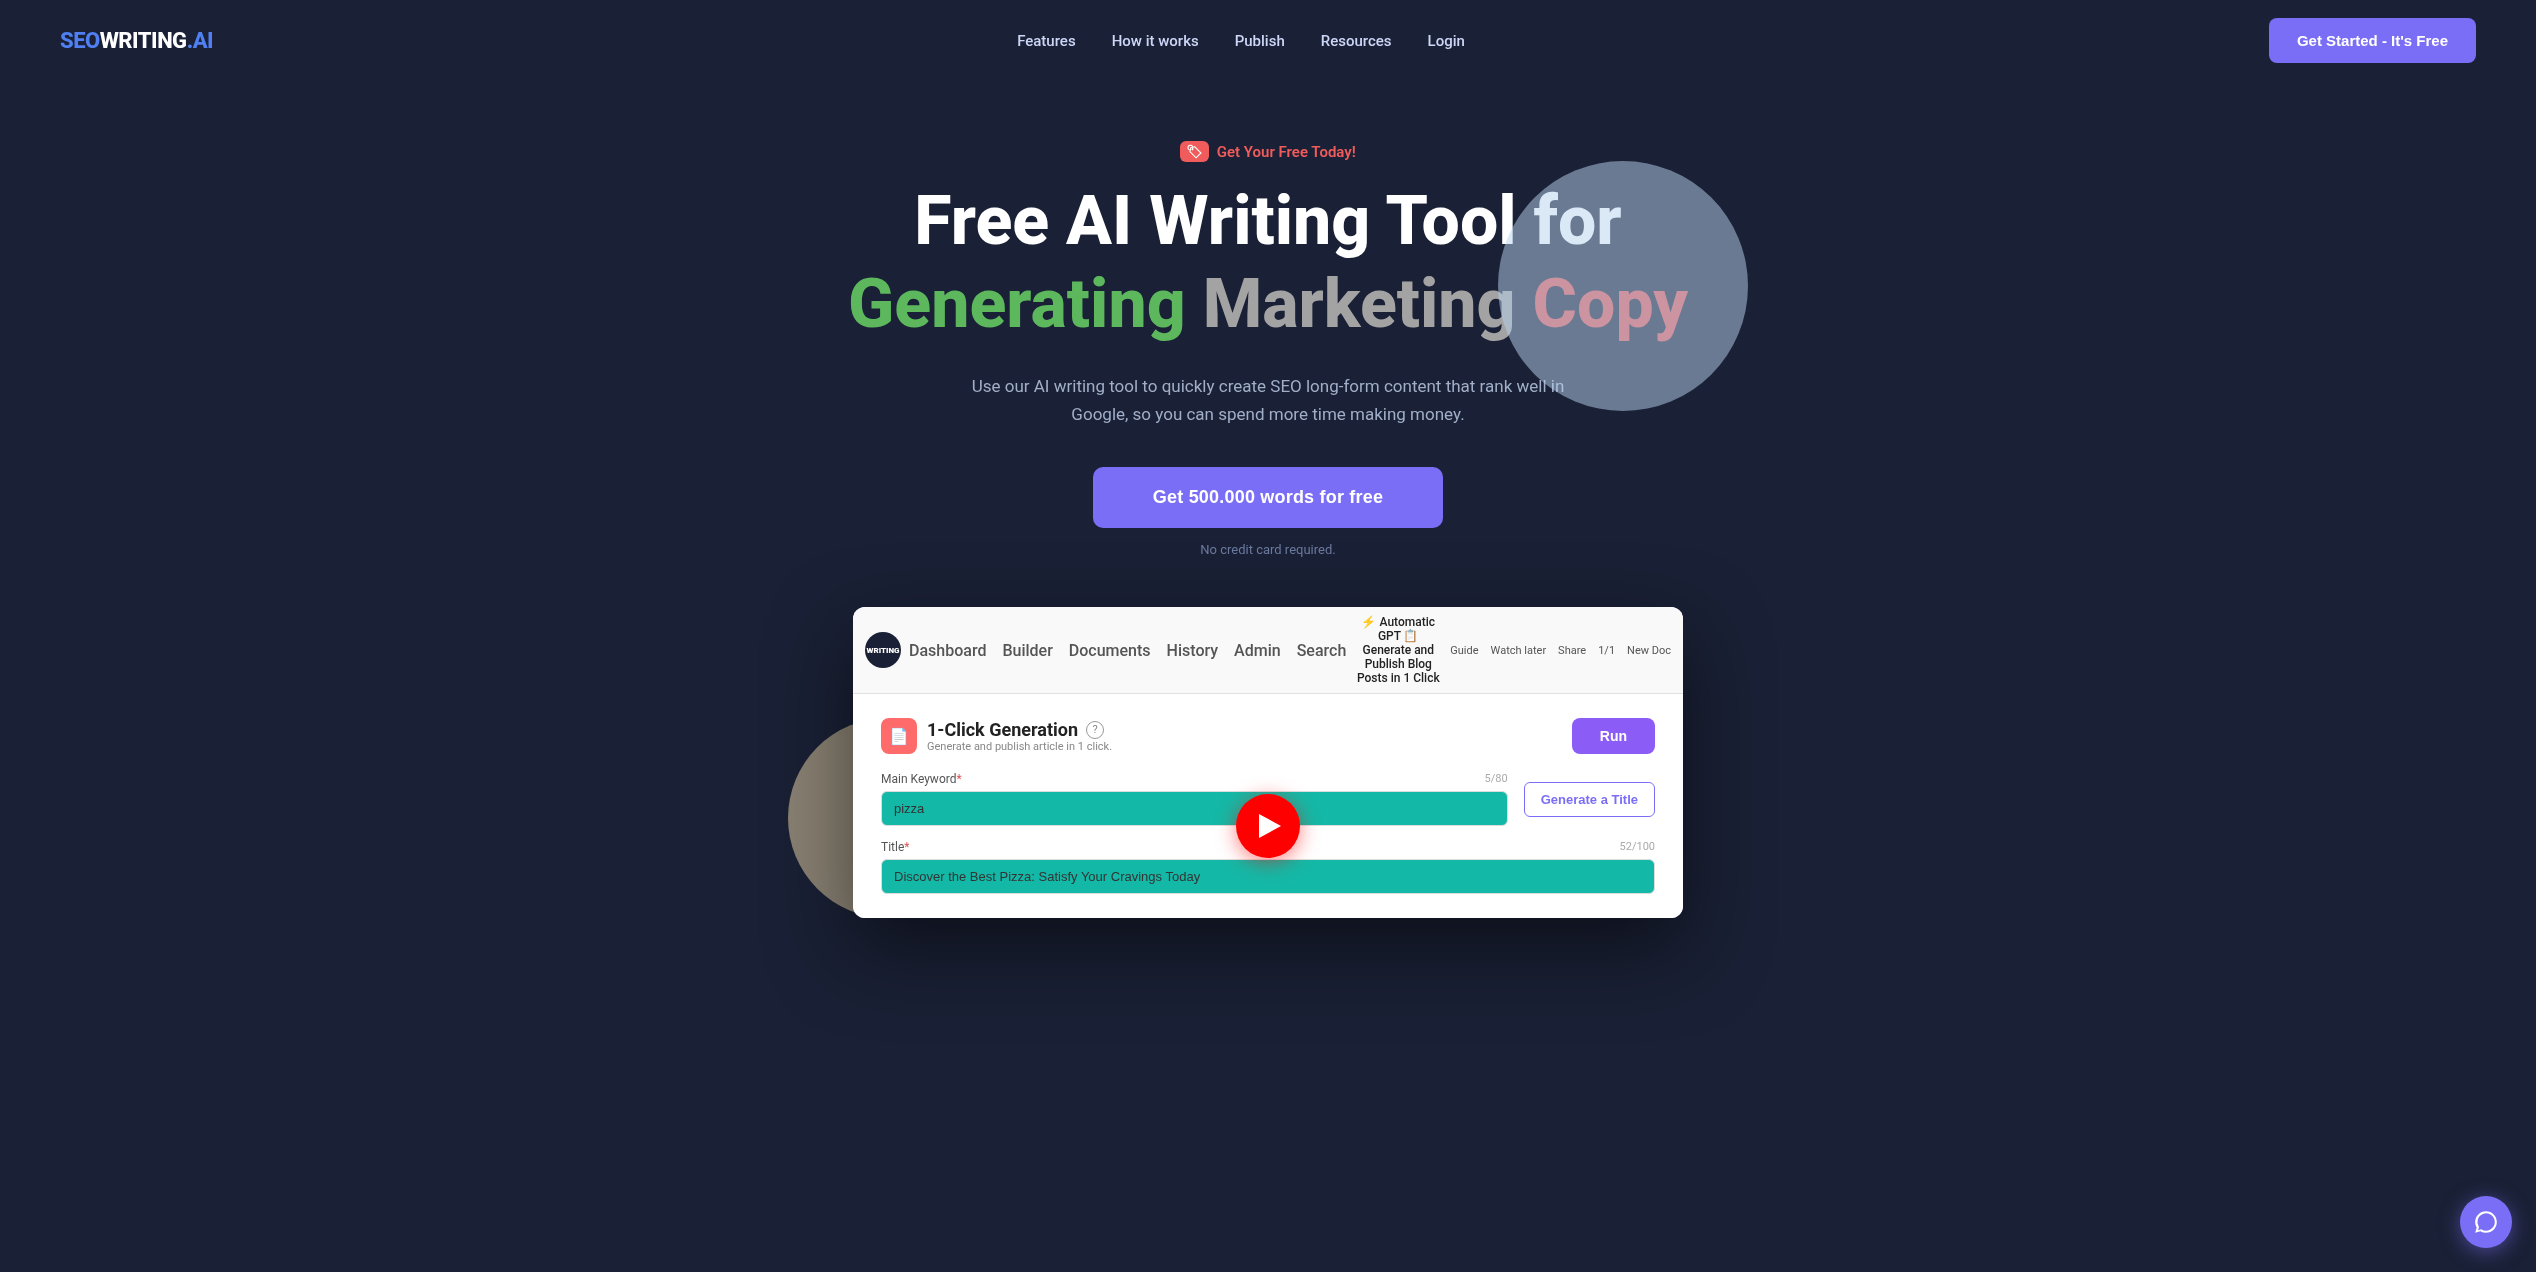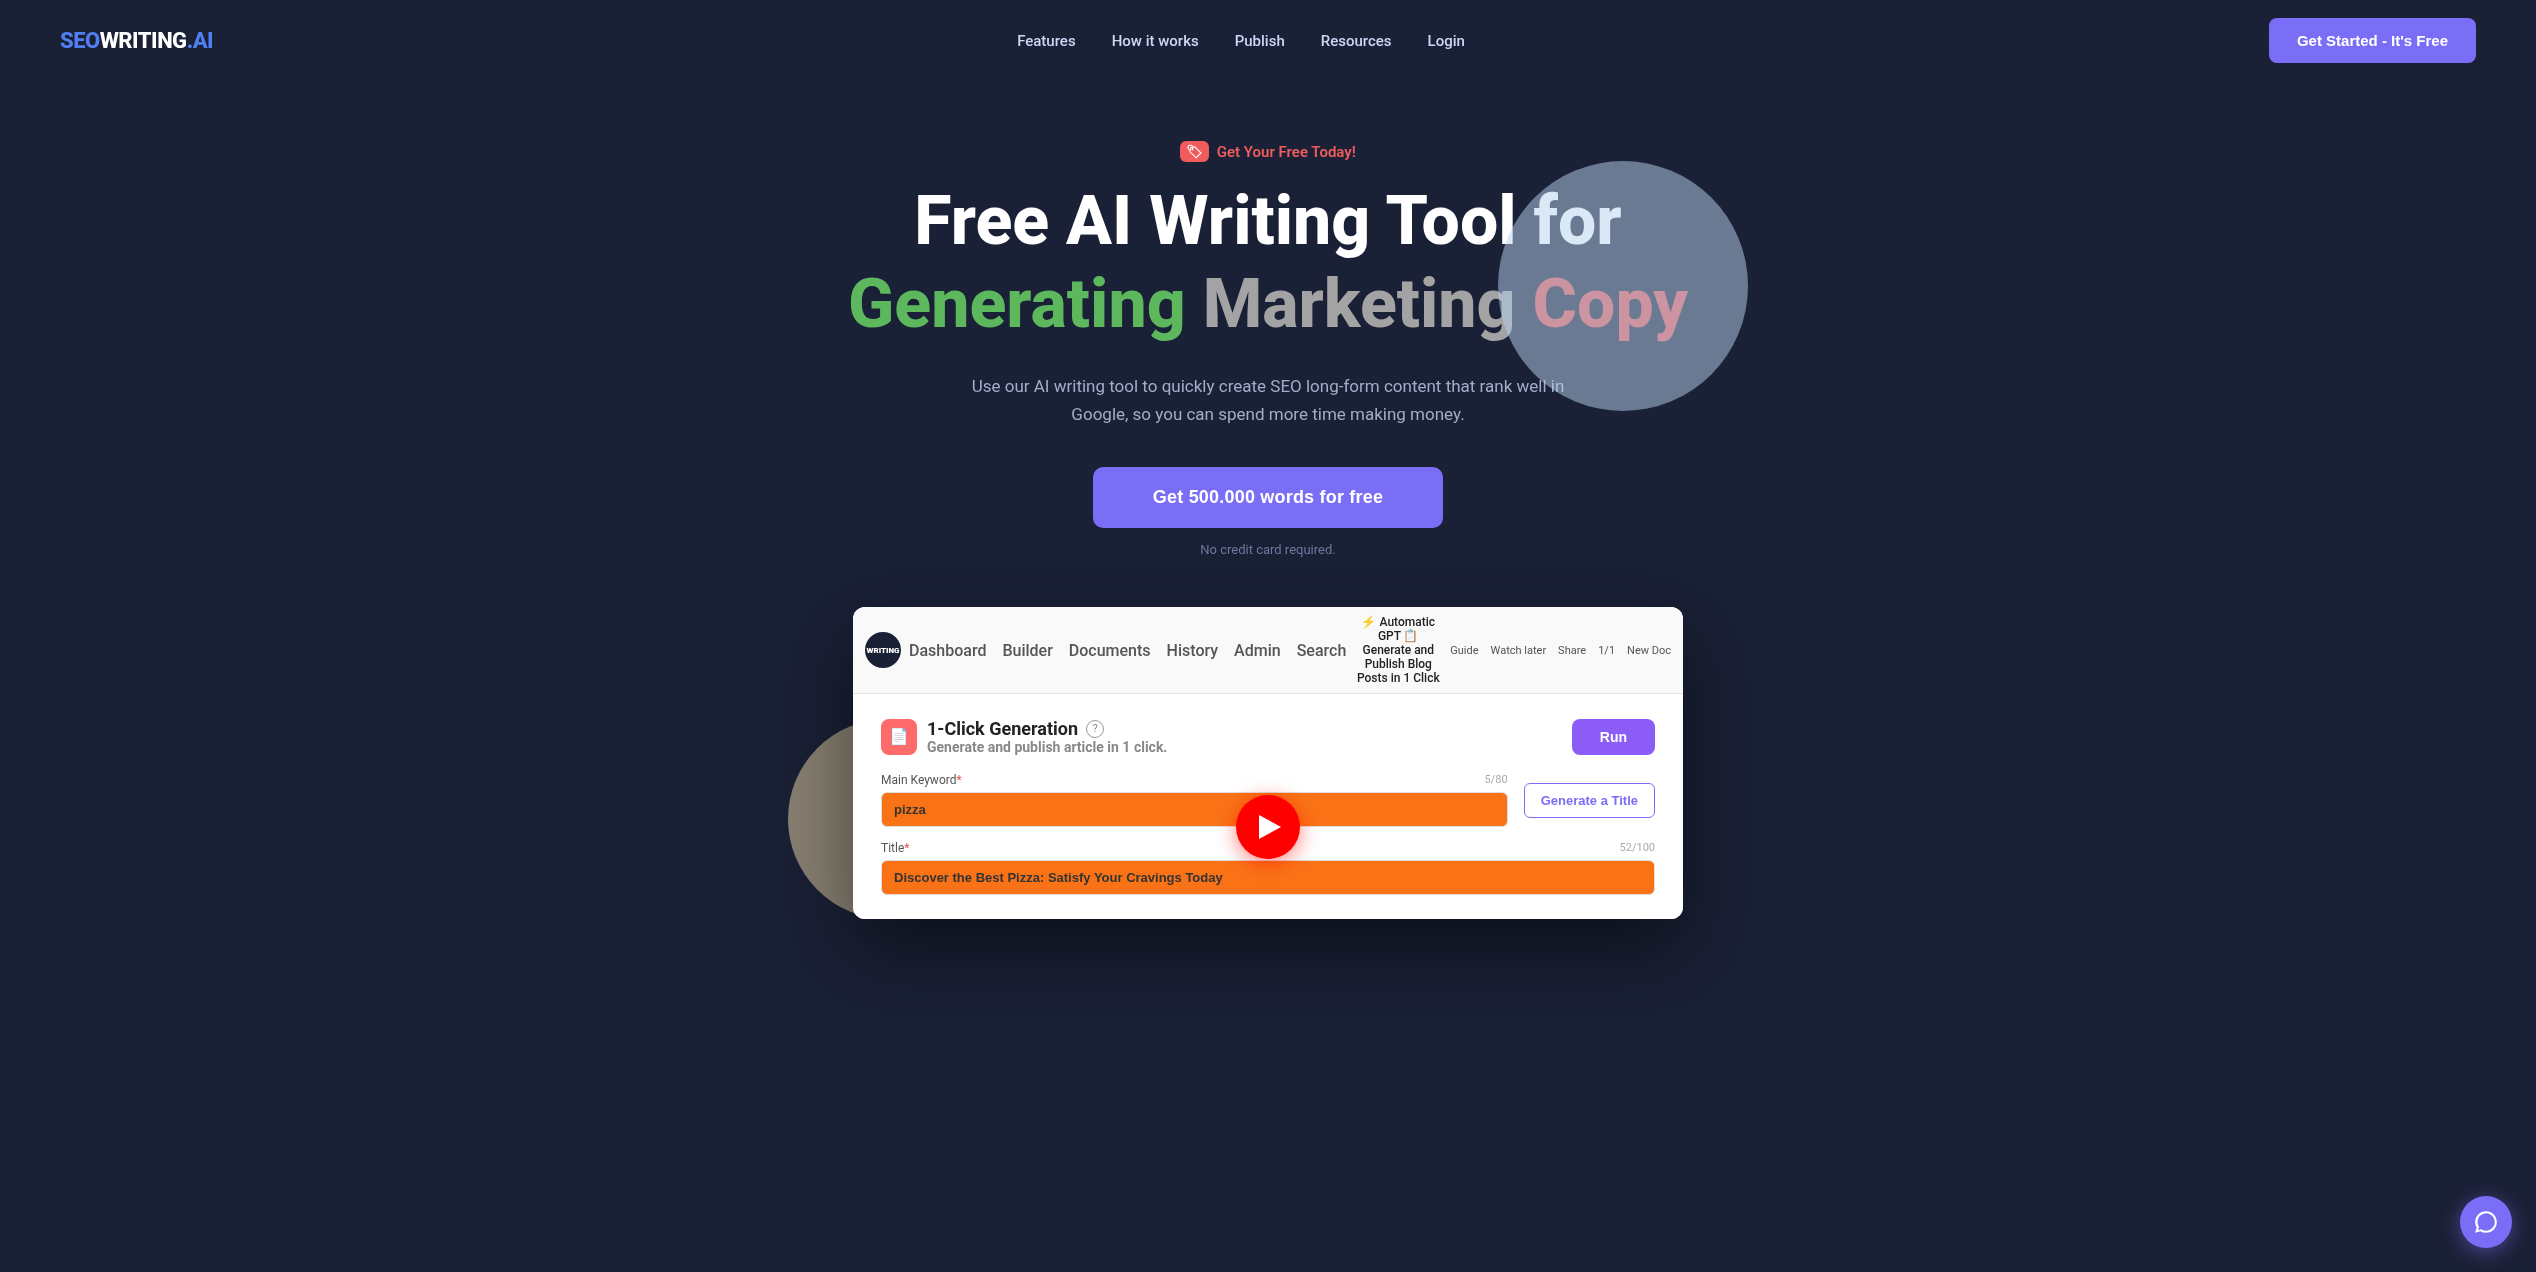--- a/index.html
+++ b/index.html
@@ -240,23 +240,22 @@
       justify-content: center;
       color: #fff;
       font-size: 16px;
     }
     .section-title {
       font-size: 18px;
       font-weight: 700;
       color: #222;
     }
     .section-subtitle {
-      font-size: 14px;
+      font-size: 11px;
       color: #888;
-      font-weight: bold;
     }
     .help-icon {
       width: 18px;
       height: 18px;
       border-radius: 50%;
       border: 1.5px solid #999;
       display: inline-flex;
       align-items: center;
       justify-content: center;
       font-size: 11px;
@@ -293,22 +292,21 @@
     }
     .field-label .required { color: #e05252; }
     .field-label .count { color: #aaa; font-size: 11px; }
     .field-input {
       width: 100%;
       border: 1px solid #ddd;
       border-radius: 6px;
       padding: 9px 12px;
       font-size: 13px;
       color: #333;
-      background: #f97316;
-      font-weight: bold;
+      background: #14b8a6;
     }
 
     .btn-generate {
       background: #fff;
       border: 1.5px solid #7b6ef6;
       color: #7b6ef6;
       border-radius: 6px;
       padding: 9px 16px;
       font-size: 13px;
       font-weight: 600;

